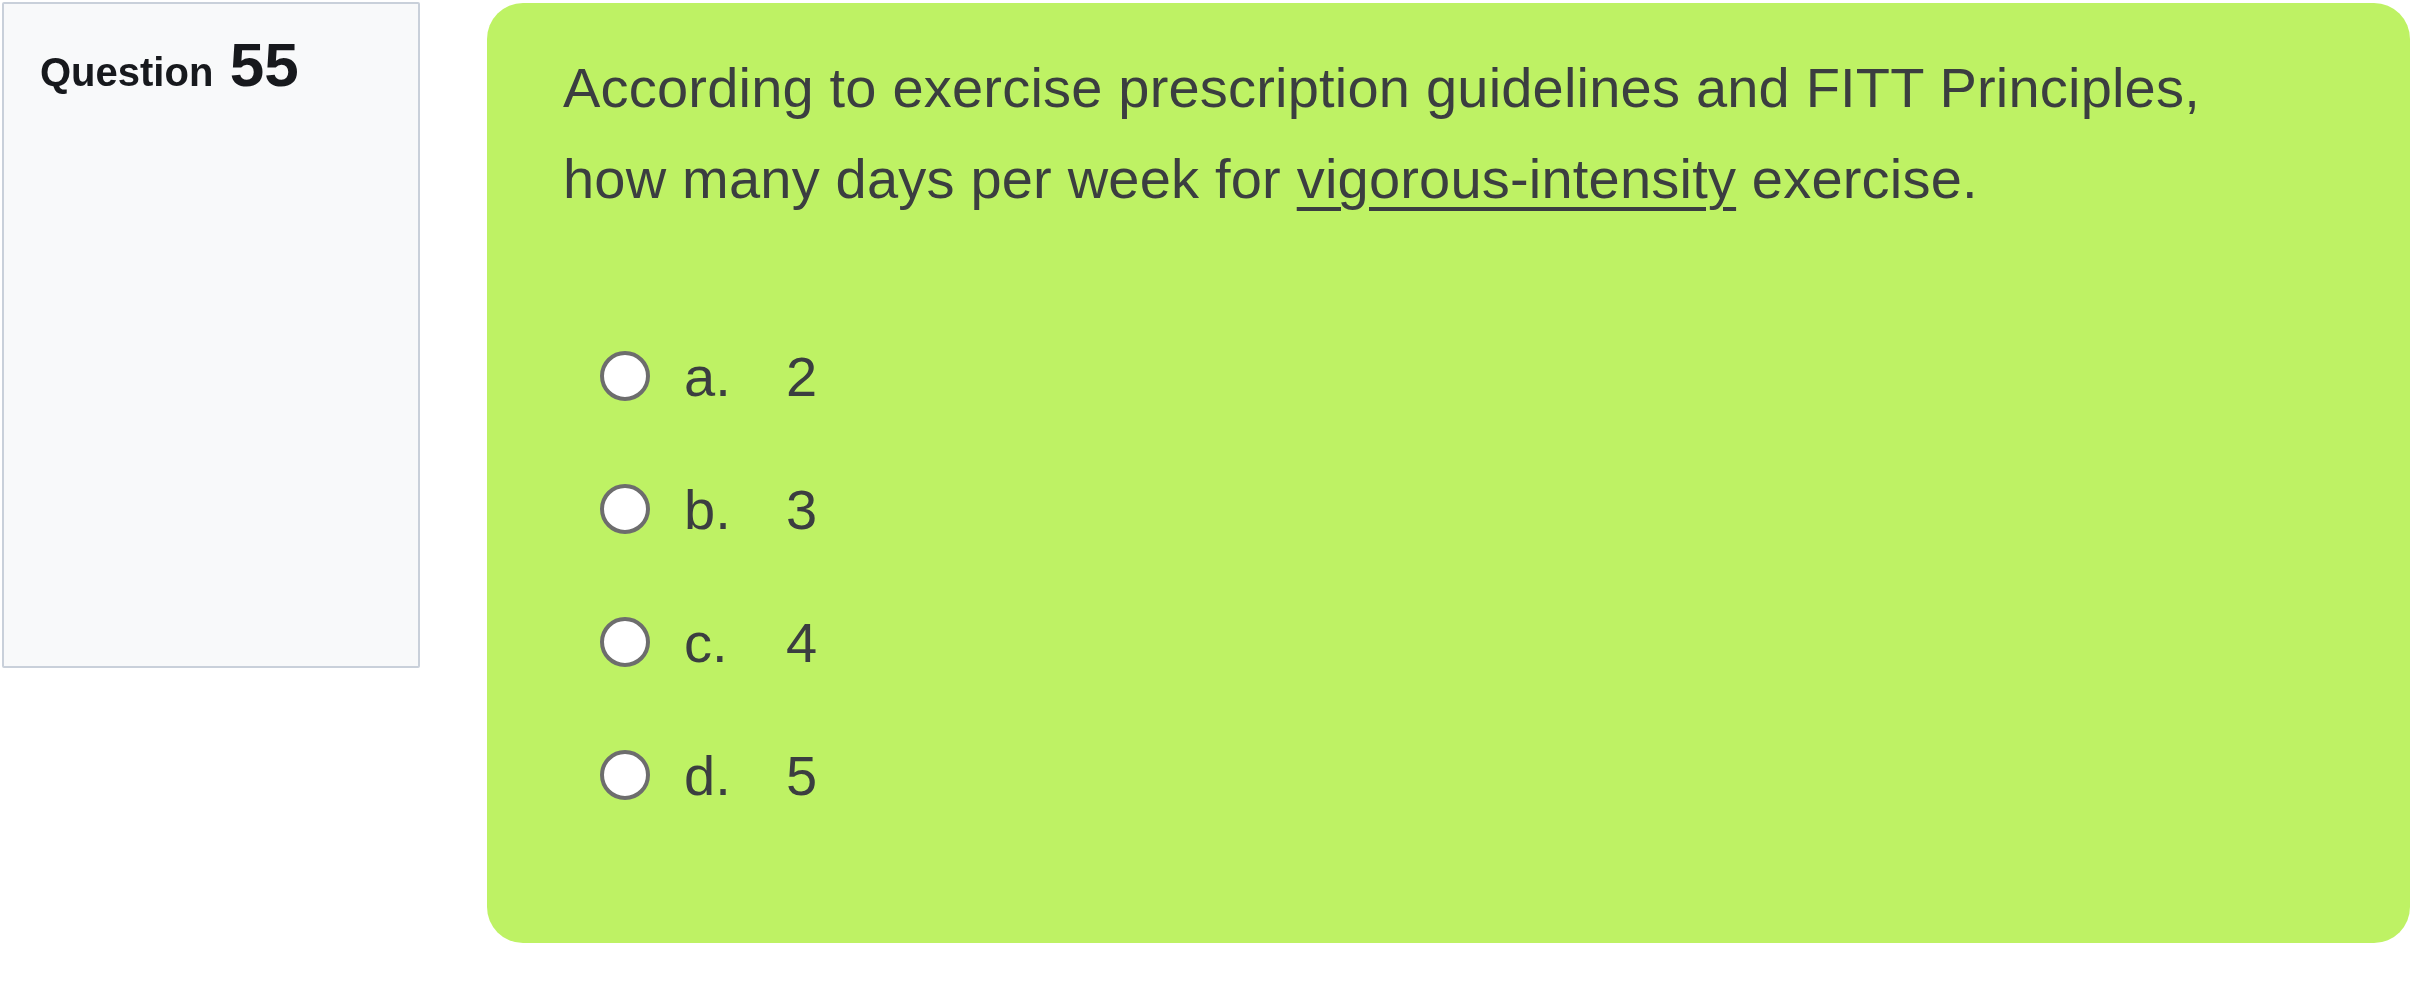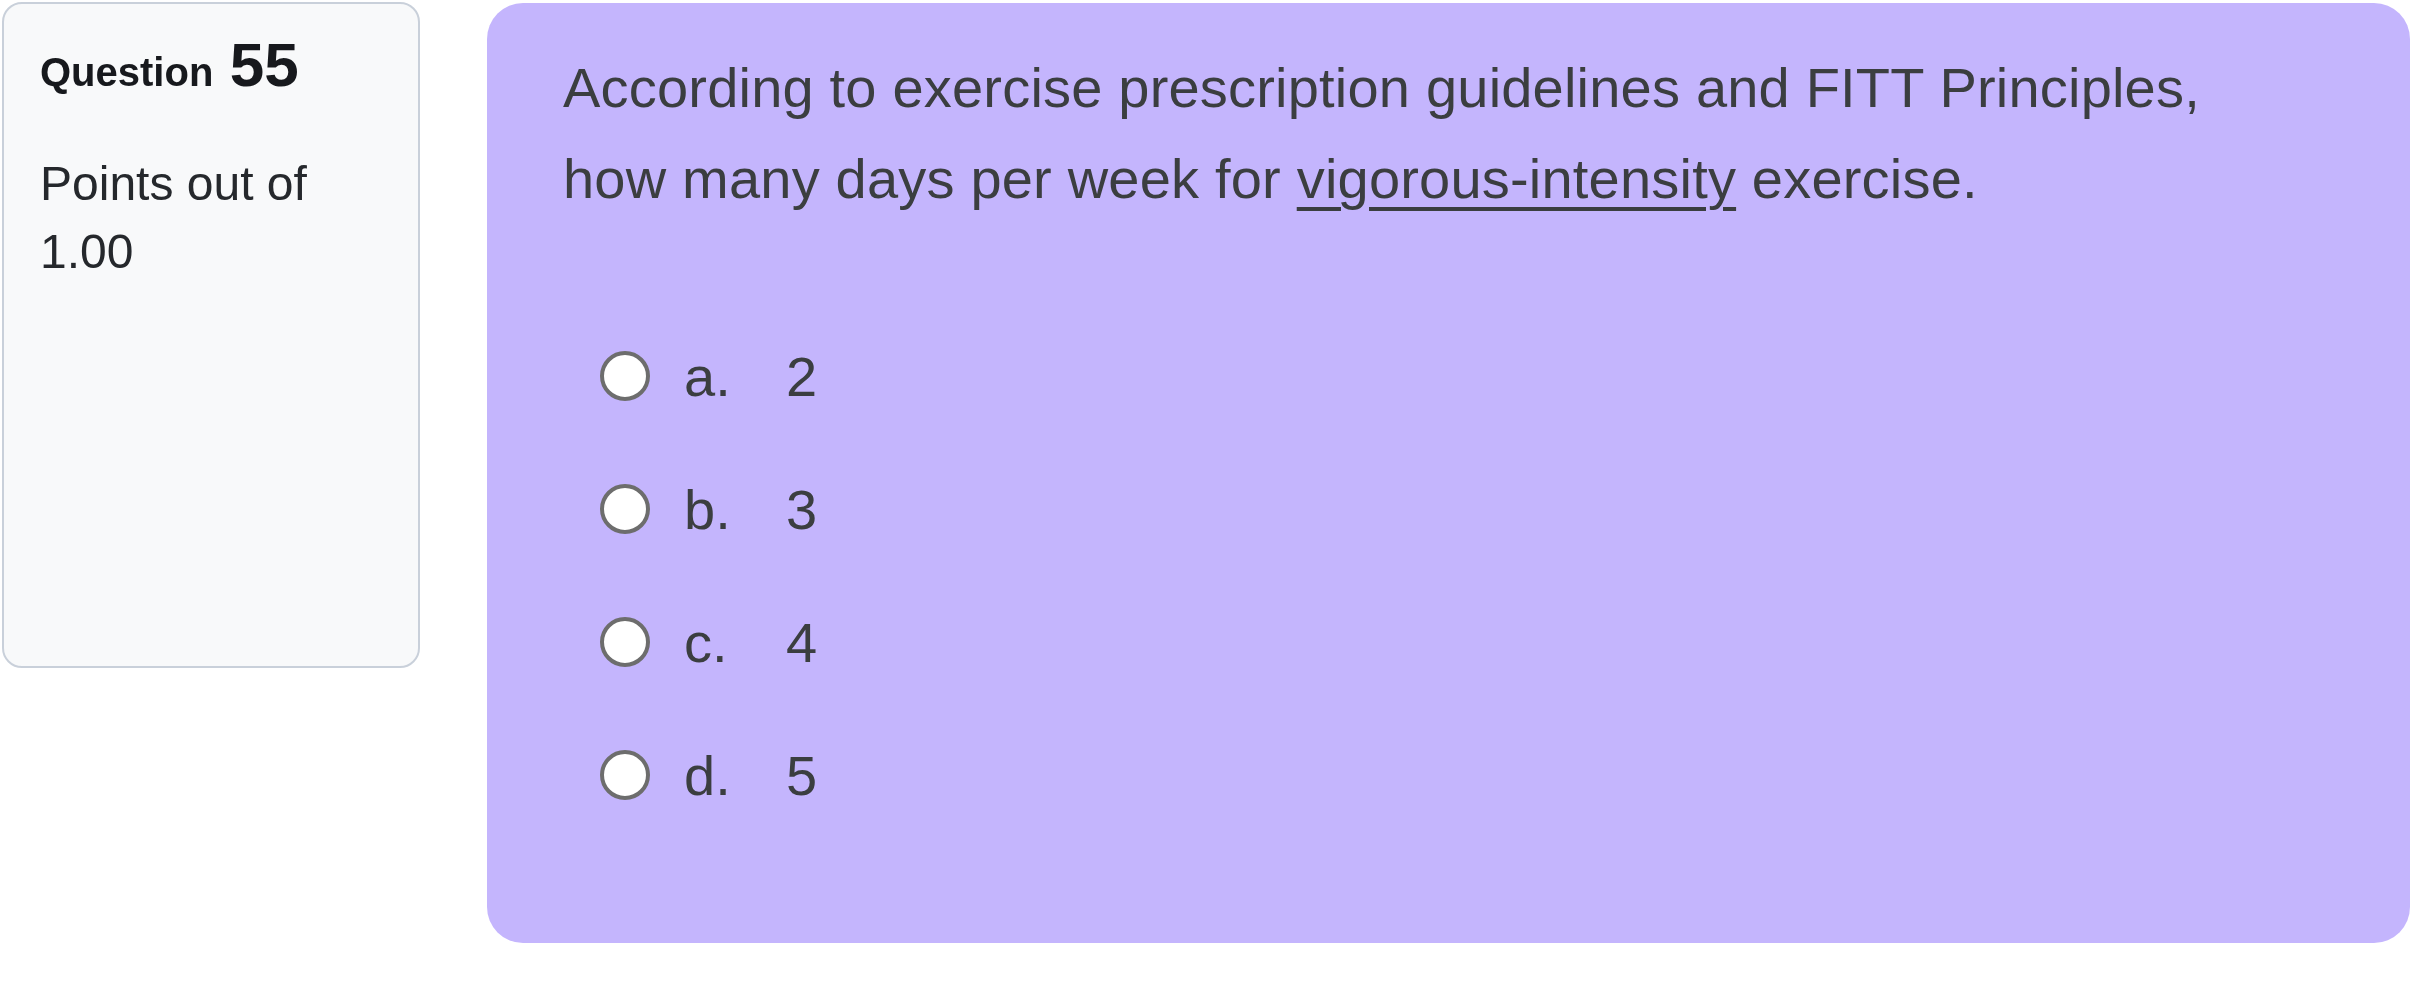--- a/index.html
+++ b/index.html
@@ -10,21 +10,21 @@
     position: relative; overflow: hidden;
   }
   .page { position: absolute; inset: 0; background: #ffffff; }
 
   
   .info-panel {
     position: absolute; left: 2px; top: 2px;
     width: 418px; height: 666px;
     background: #f8f9fa;
     border: 2px solid #c9d0da;
-    border-radius: 20px;
+    border-radius: 2px;
     padding: 26px 36px 0 36px;
     color: #23272c;
   }
   .q-heading {
     line-height: 70px; margin-bottom: 34px;
     white-space: nowrap;
   }
   .q-heading .q-label {
     font-size: 40px; font-weight: bold; color: #17191d;
   }
@@ -45,21 +45,21 @@
   .flag-icon-wrap {
     display: inline-block; vertical-align: -8px; margin-right: 8px;
     width: 66px; height: 60px; color: #101214;
   }
   .flag-icon-wrap svg { width: 66px; height: 60px; display: block; }
 
   
   .q-panel {
     position: absolute; left: 487px; top: 3px;
     width: 1923px; height: 940px;
-    background: #c4b5fd;
+    background: #bef264;
     border-radius: 36px;
   }
   .q-text {
     position: absolute; left: 76px; top: 39px;
     width: 1820px;
     font-size: 56px; line-height: 91px;
     color: #3b3e40;
     letter-spacing: 0.2px;
   }
   .q-text .u {
@@ -89,21 +89,20 @@
 </head>
 <body>
 
 <div class="page">
 
   <aside class="info-panel">
     <div class="q-heading">
       <span class="q-label">Question</span>
       <span class="q-number">55</span>
     </div>
-    <div class="info-item">Points out of 1.00</div>
   </aside>
 
   <section class="q-panel">
     <div class="q-text">
       <div>According to exercise prescription guidelines and FITT Principles,</div>
       <div><span>how many days per week for </span><span class="u">vigorous-intensity</span><span> exercise.</span></div>
     </div>
 
     <div class="options">
 

